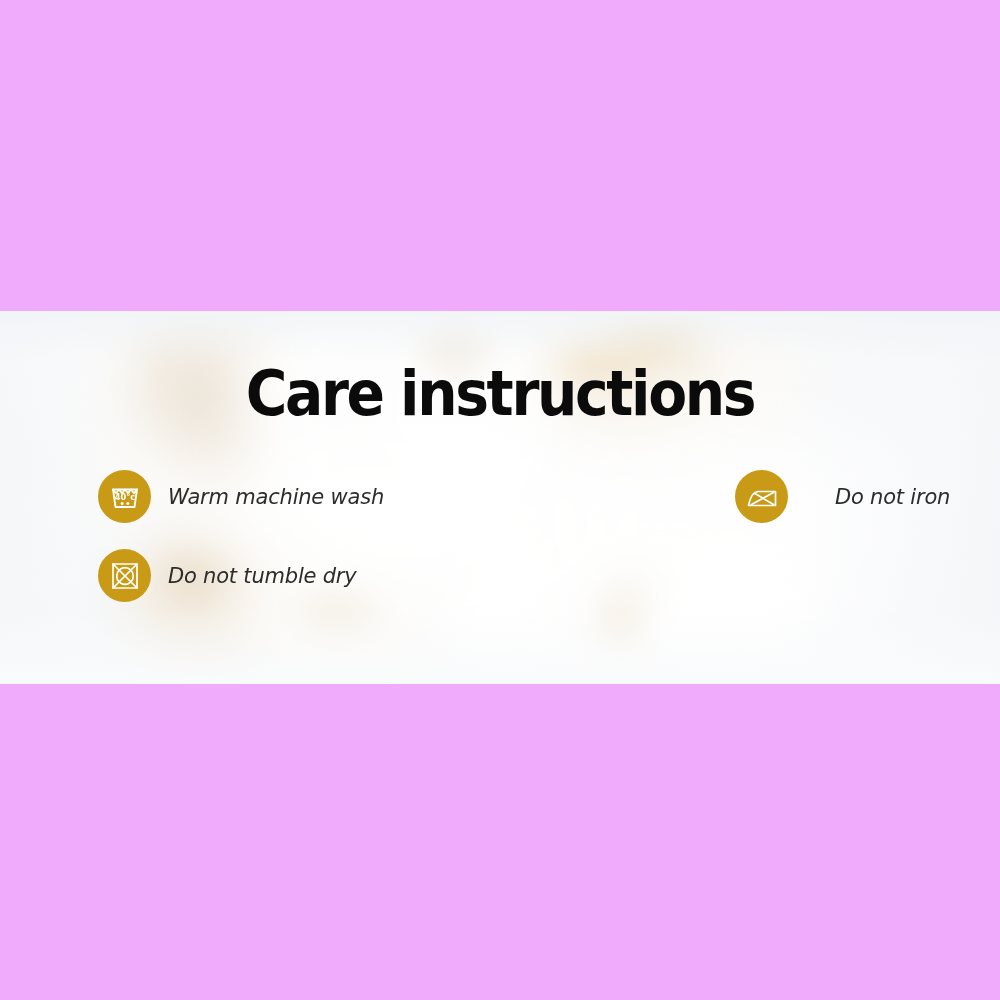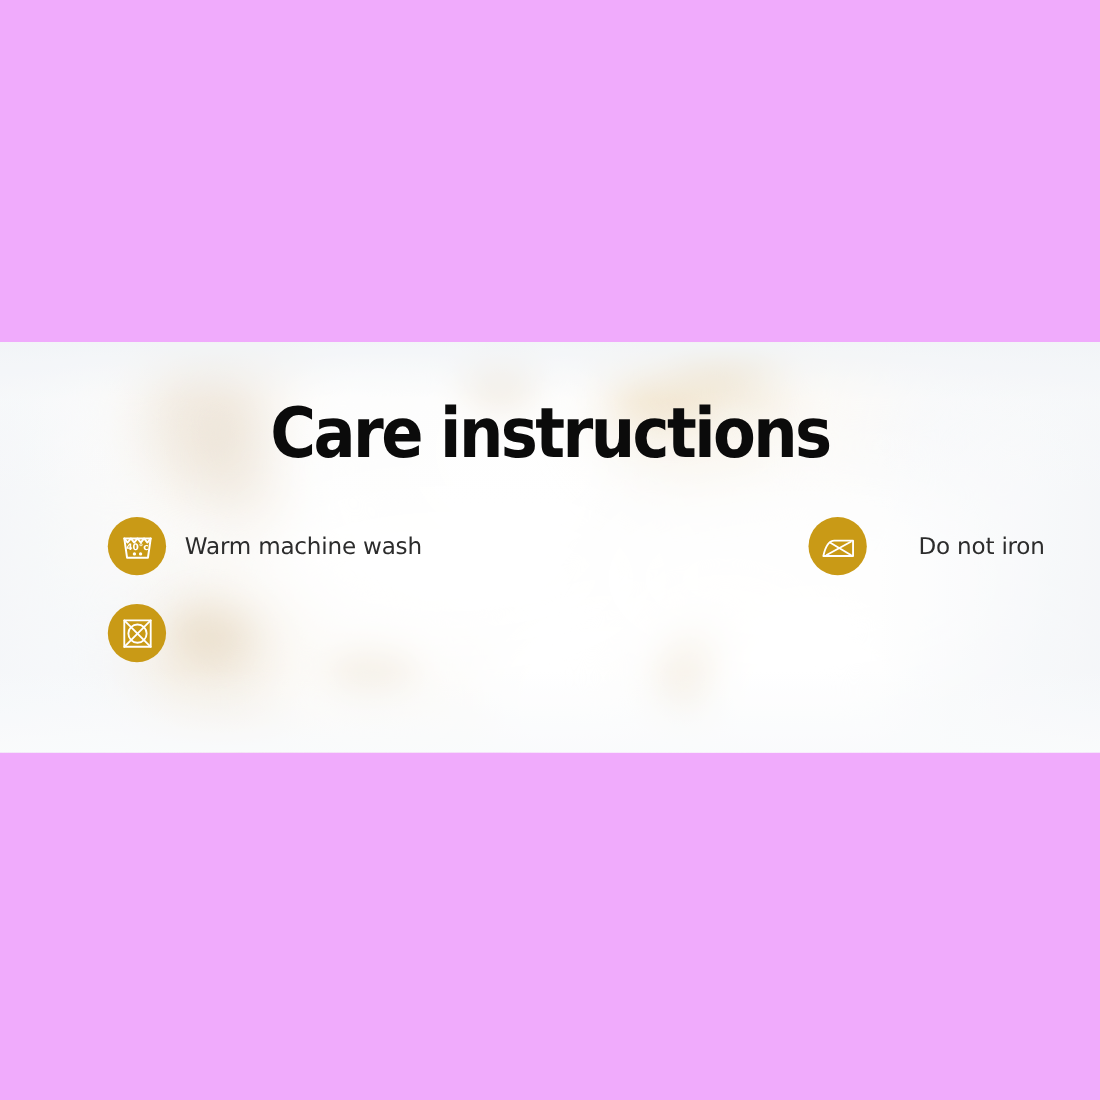--- a/index.html
+++ b/index.html
@@ -104,20 +104,21 @@
     justify-content: center;
   }
   .care-item .badge svg { display: block; }
   .care-label {
     font-family: "DejaVu Sans", sans-serif;
     font-size: 21px;
     font-weight: 400;
     color: #2c2c2c;
     letter-spacing: -0.2px;
     white-space: nowrap;
+    font-style: italic;
   }
 
   
   .col-1 { left: 82px; }
   .col-2 { left: 404px; }
   .col-3 { left: 719px; gap: 47px; }
 </style>
 </head>
 <body>
 
@@ -208,20 +209,21 @@
         <span class="badge">
           <svg width="34" height="34" viewBox="0 0 34 34" aria-hidden="true">
             <g fill="none" stroke="#ffffff" stroke-width="1.7" stroke-linejoin="round" stroke-linecap="round">
               <rect x="5" y="5" width="24" height="24"></rect>
               <circle cx="17" cy="17" r="8.3"></circle>
               <line x1="5" y1="5" x2="29" y2="29"></line>
               <line x1="29" y1="5" x2="5" y2="29"></line>
             </g>
           </svg>
         </span>
+        <span class="care-label">Do not tumble dry</span>
       </div>
 
 
     </div>
 
   </div>
 
 </div>
 
 </body></html>

